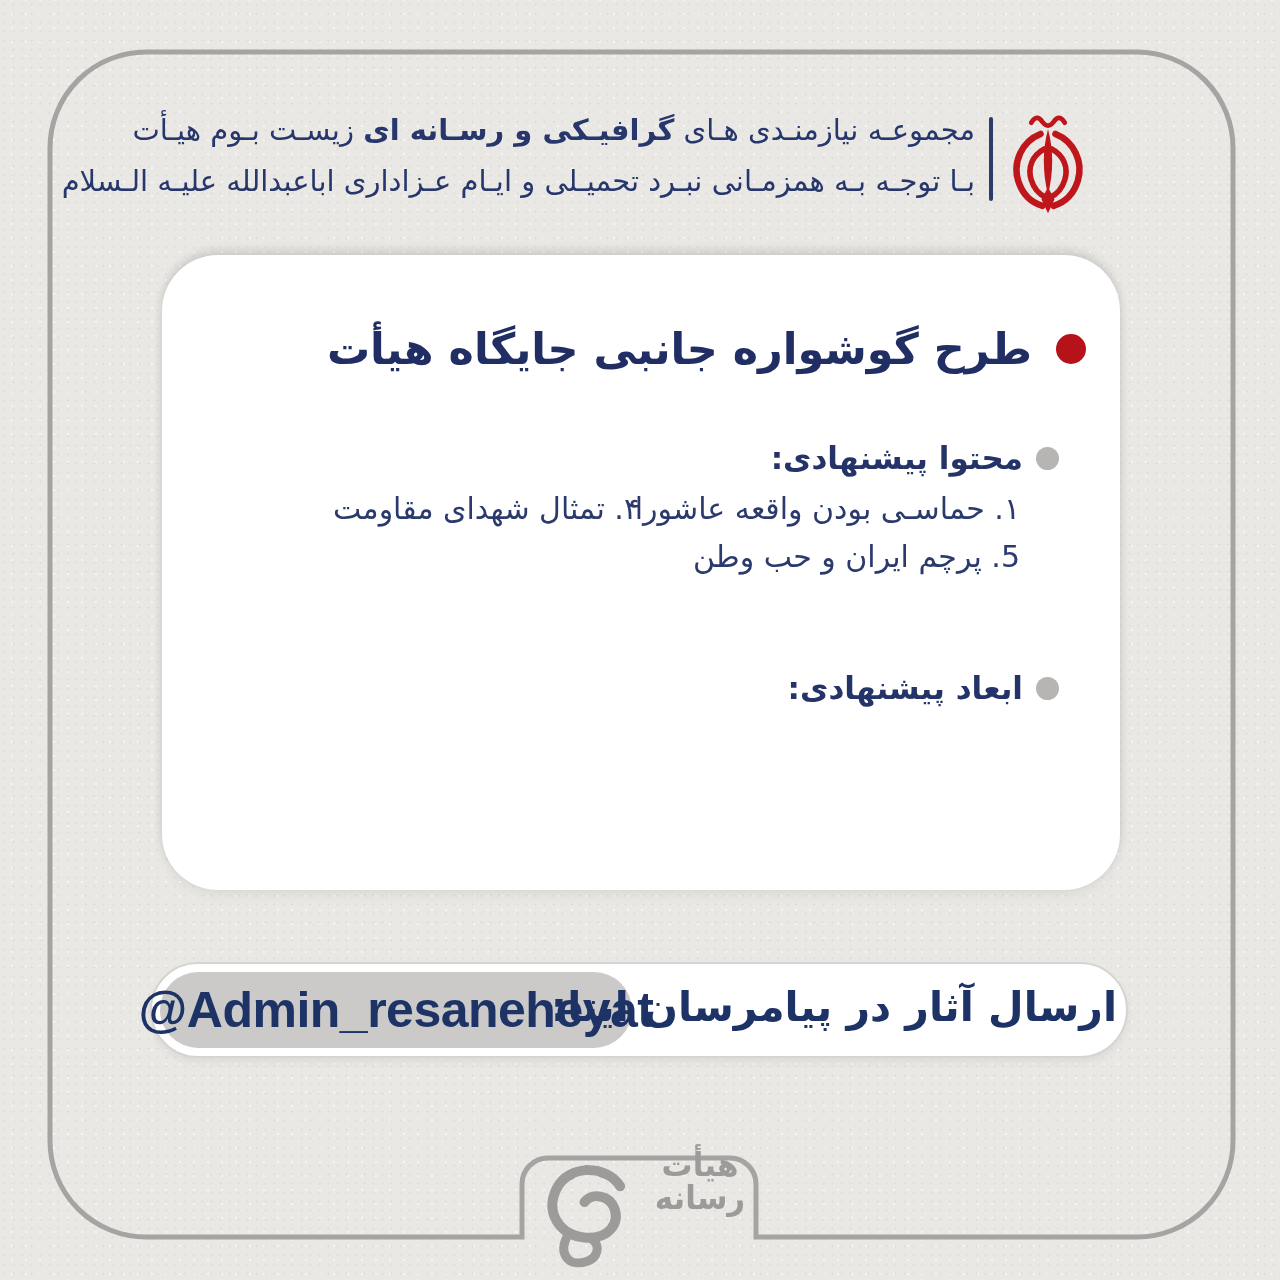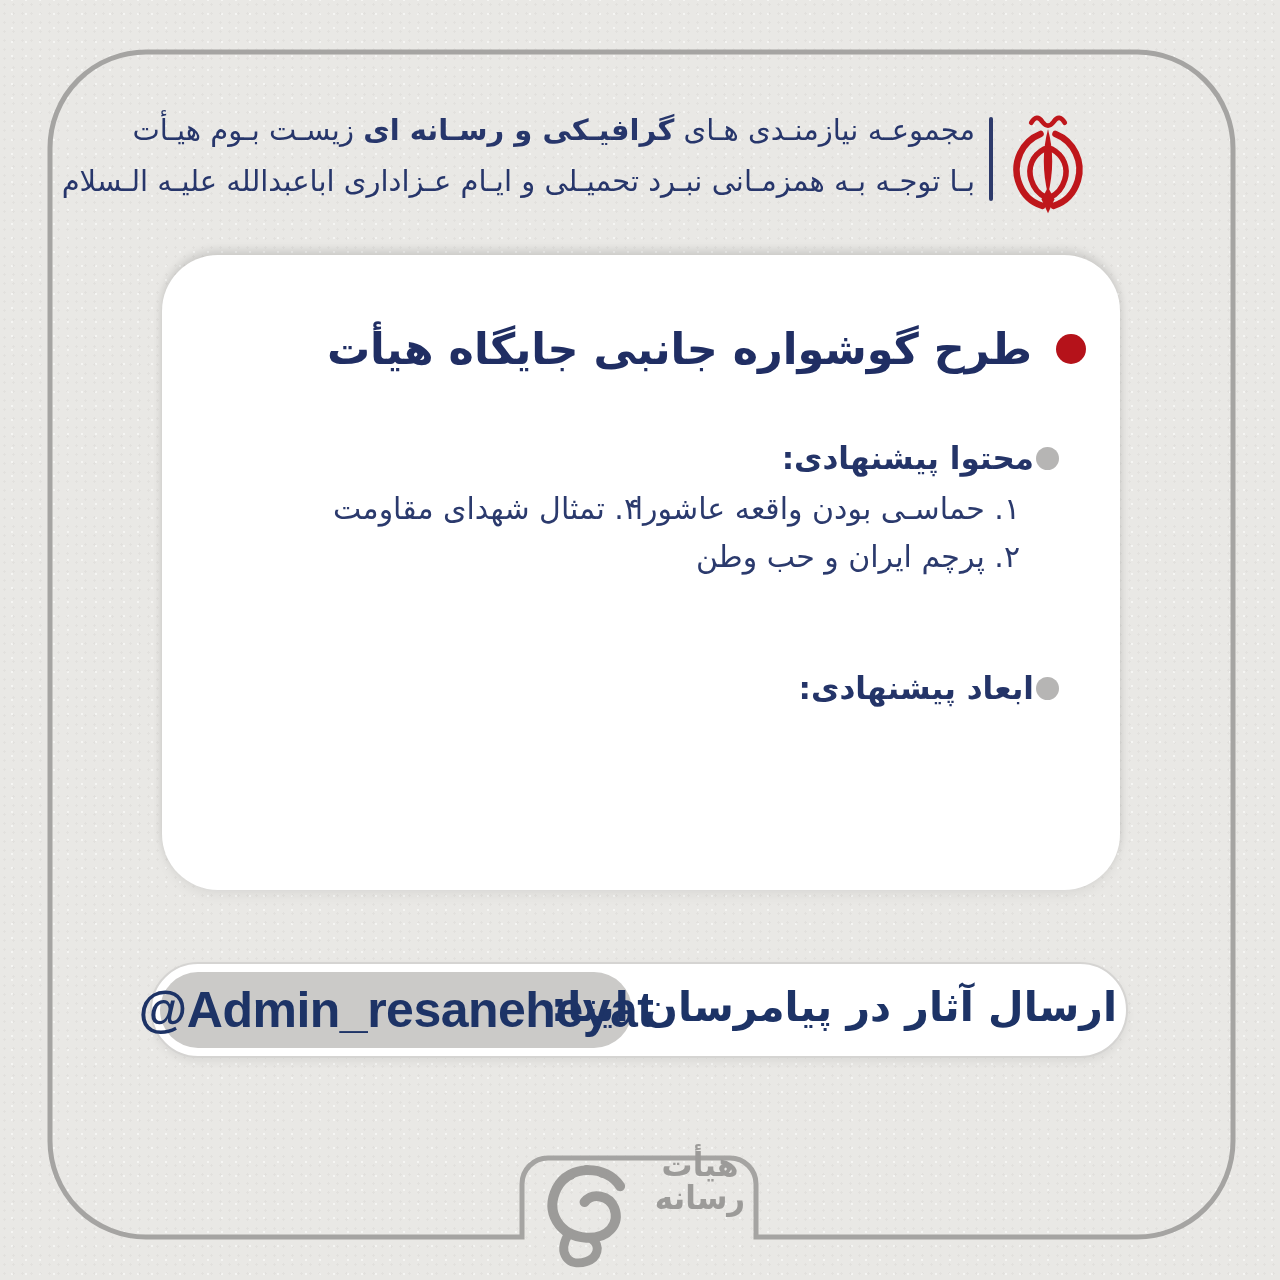--- a/index.html
+++ b/index.html
@@ -33,21 +33,21 @@
   .card{
     position:absolute;left:162px;top:255px;width:958px;height:635px;
     background:#ffffff;border-radius:56px;
     box-shadow:0 -5px 9px rgba(0,0,0,.12), 0 6px 12px rgba(0,0,0,.05);
   }
 
   .title-row{position:absolute;top:316px;right:194px;display:flex;direction:rtl;align-items:center;gap:16px;}
   .red-dot{width:30px;height:30px;border-radius:50%;background:#b5121a;flex:0 0 auto;}
   .card-title{margin:8px;font-size:43px;font-weight:bold;color:#202e63;letter-spacing:-1px;white-space:nowrap;}
 
-  .sec-head{position:absolute;right:221px;display:flex;direction:rtl;align-items:center;gap:2px;}
+  .sec-head{position:absolute;right:221px;display:flex;direction:rtl;align-items:center;gap:13px;}
   .sec-head.s1{top:440px;}
   .sec-head.s2{top:670px;}
   .gray-dot{width:23px;height:23px;border-radius:50%;background:#b6b5b4;flex:0 0 auto;}
   .sec-title{margin:0;font-size:31px;font-weight:bold;color:#243468;white-space:nowrap;}
 
   .items{position:absolute;right:260px;direction:rtl;text-align:right;font-size:30px;line-height:47.5px;color:#2b3a6d;}
   .items.l1{top:485px;}
   .items.l2{top:684px;}
   .item-col2{position:absolute;right:640px;top:485px;direction:rtl;font-size:30px;line-height:47.5px;color:#2b3a6d;white-space:nowrap;}
 
@@ -121,21 +121,21 @@
     <span class="red-dot"></span>
     <h1 class="card-title">طرح گوشواره جانبی جایگاه هیأت</h1>
   </div>
 
   <div class="sec-head s1" dir="rtl">
     <span class="gray-dot"></span>
     <h2 class="sec-title">محتوا پیشنهادی:</h2>
   </div>
   <div class="items l1" dir="rtl">
     <div>۱. حماسـی بودن واقعه عاشورا</div>
-    <div>۲. پرچم ایران و حب وطن</div>
+    <div>5. پرچم ایران و حب وطن</div>
   </div>
   <div class="item-col2" dir="rtl">۴. تمثال شهدای مقاومت</div>
 
   <div class="sec-head s2" dir="rtl">
     <span class="gray-dot"></span>
     <h2 class="sec-title">ابعاد پیشنهادی:</h2>
   </div>
 
   <div class="contact-bar"></div>
   <div class="handle-pill">

